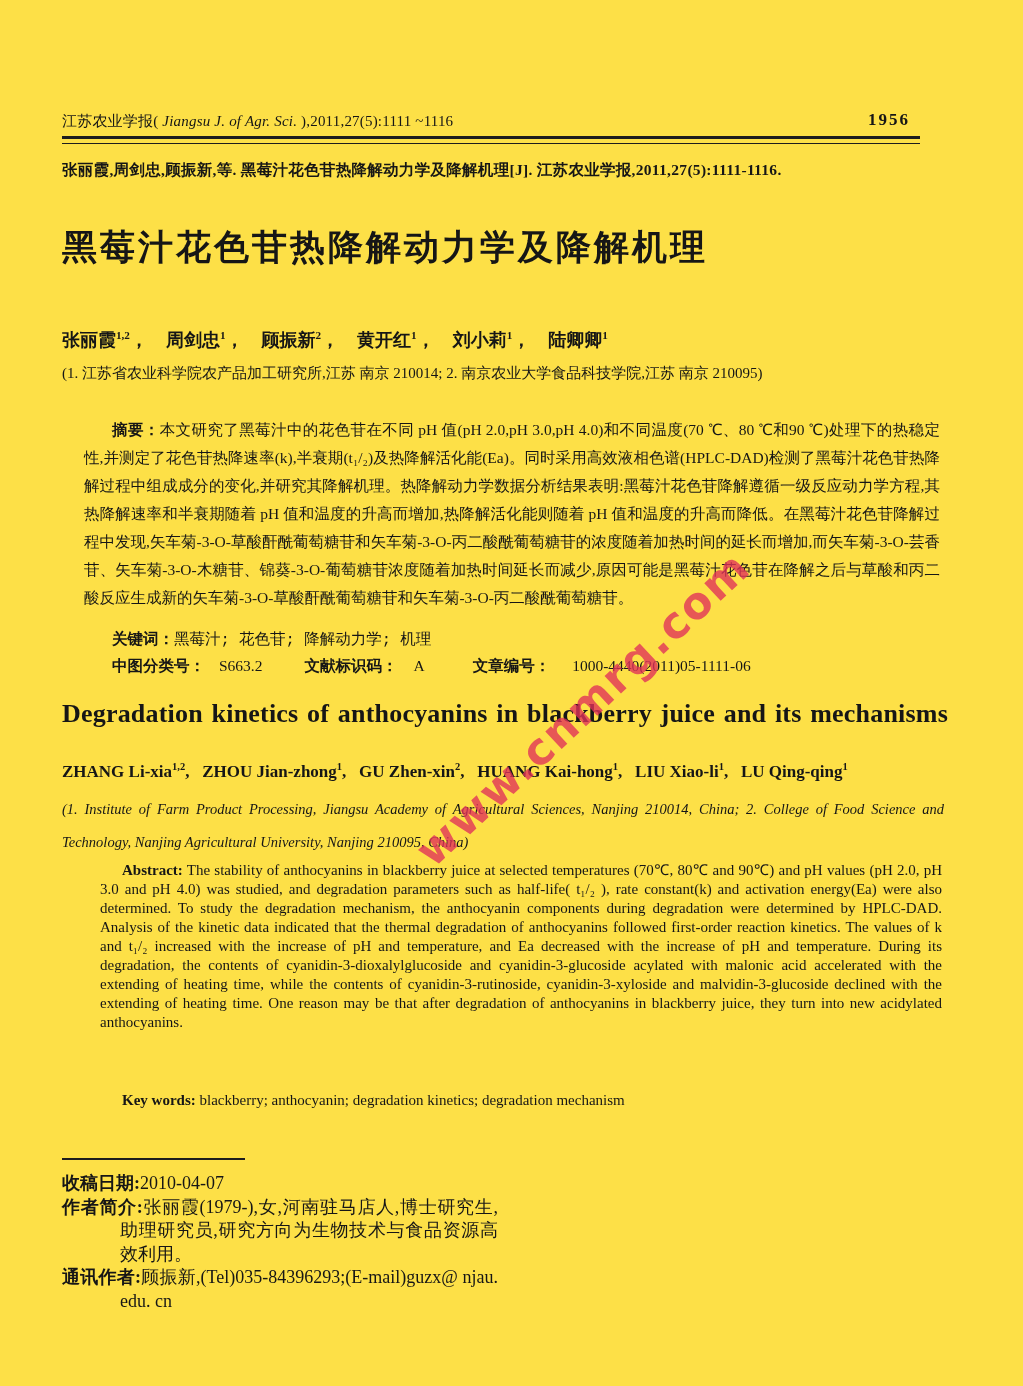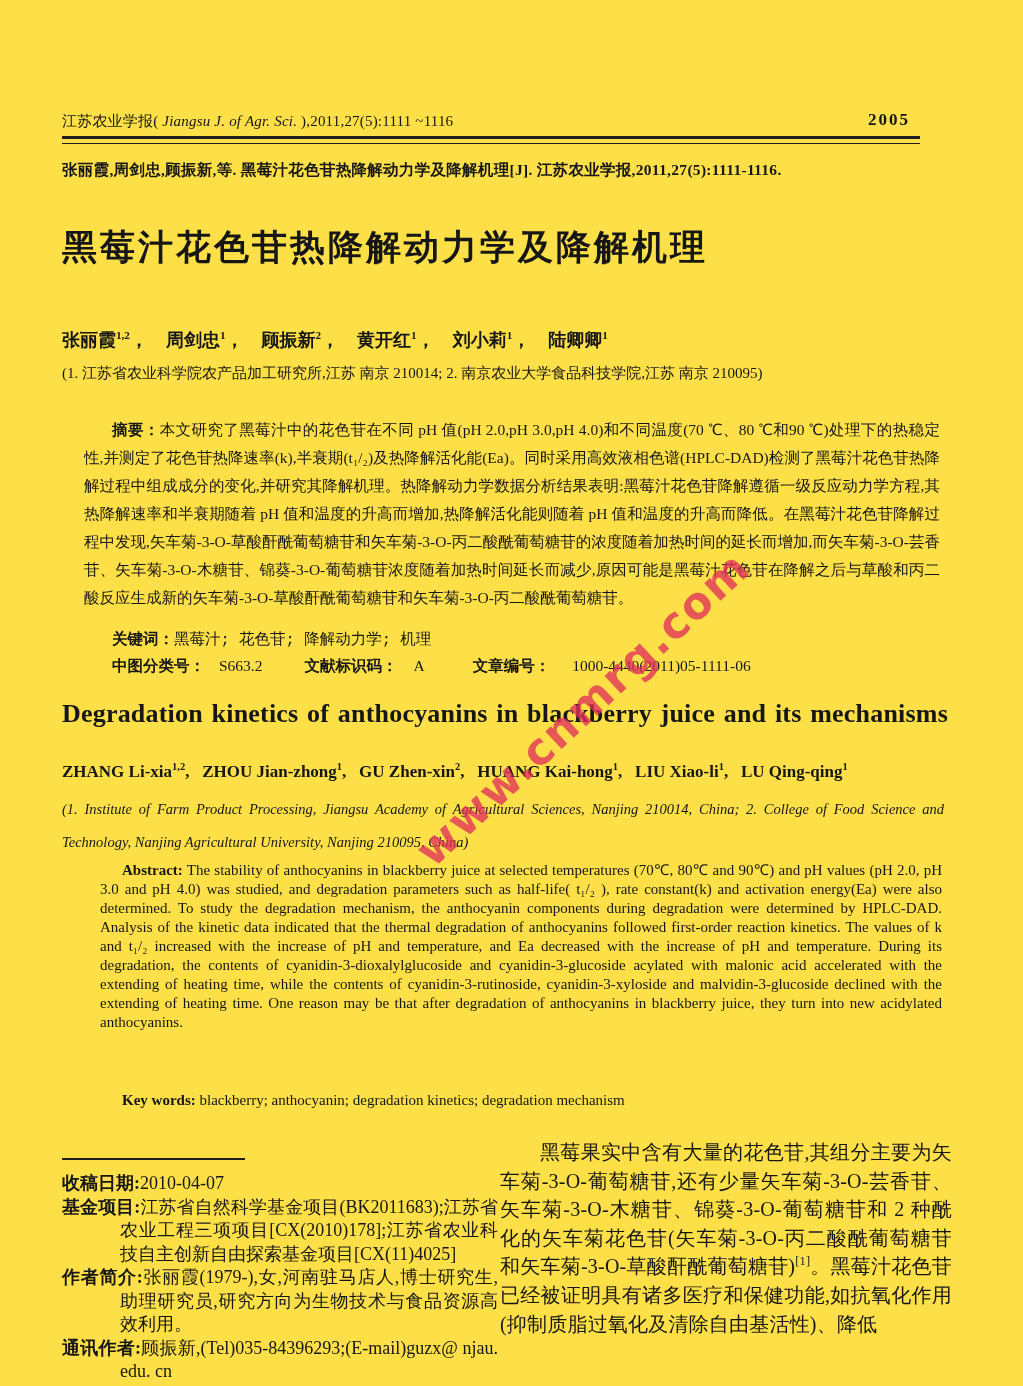--- a/index.html
+++ b/index.html
@@ -56,21 +56,21 @@
     opacity:.78;
     pointer-events:none;
   }
 </style>
 </head>
 <body>
 
 <div class="page">
 
   <div class="abs journal-line"><span>江苏农业学报( </span><i>Jiangsu J. of Agr. Sci.</i><span> ),2011,27(5):1111 ~1116</span></div>
-  <div class="abs page-num">2005</div>
+  <div class="abs page-num">1956</div>
   <div class="abs header-rule"></div>
 
   <div class="abs citation">张丽霞,周剑忠,顾振新,等. 黑莓汁花色苷热降解动力学及降解机理[J]. 江苏农业学报,2011,27(5):1111-1116.</div>
 
   <h1 class="abs title-cn" style="margin:0;">黑莓汁花色苷热降解动力学及降解机理</h1>
 
   <div class="abs authors-cn"><span>张丽霞</span><sup>1,2</sup><span>，　周剑忠</span><sup>1</sup><span>，　顾振新</span><sup>2</sup><span>，　黄开红</span><sup>1</sup><span>，　刘小莉</span><sup>1</sup><span>，　陆卿卿</span><sup>1</sup></div>
   <div class="abs affil-cn">(1. 江苏省农业科学院农产品加工研究所,江苏 南京 210014; 2. 南京农业大学食品科技学院,江苏 南京 210095)</div>
 
   <p class="abs abstract-cn" style="margin:0;"><span class="bold">摘要：</span><span>本文研究了黑莓汁中的花色苷在不同 pH 值(pH 2.0,pH 3.0,pH 4.0)和不同温度(70 ℃、80 ℃和90 ℃)处理下的热稳定性,并测定了花色苷热降速率(k),半衰期(t₁/₂)及热降解活化能(Ea)。同时采用高效液相色谱(HPLC-DAD)检测了黑莓汁花色苷热降解过程中组成成分的变化,并研究其降解机理。热降解动力学数据分析结果表明:黑莓汁花色苷降解遵循一级反应动力学方程,其热降解速率和半衰期随着 pH 值和温度的升高而增加,热降解活化能则随着 pH 值和温度的升高而降低。在黑莓汁花色苷降解过程中发现,矢车菊-3-O-草酸酐酰葡萄糖苷和矢车菊-3-O-丙二酸酰葡萄糖苷的浓度随着加热时间的延长而增加,而矢车菊-3-O-芸香苷、矢车菊-3-O-木糖苷、锦葵-3-O-葡萄糖苷浓度随着加热时间延长而减少,原因可能是黑莓汁花色苷在降解之后与草酸和丙二酸反应生成新的矢车菊-3-O-草酸酐酰葡萄糖苷和矢车菊-3-O-丙二酸酰葡萄糖苷。</span></p>
@@ -87,22 +87,20 @@
   <div class="abs affil-en">(1. Institute of Farm Product Processing, Jiangsu Academy of Agricultural Sciences, Nanjing 210014, China; 2. College of Food Science and Technology, Nanjing Agricultural University, Nanjing 210095, China)</div>
 
   <p class="abs abstract-en" style="margin:0;"><span class="bold">Abstract:</span> <span>The stability of anthocyanins in blackberry juice at selected temperatures (70℃, 80℃ and 90℃) and pH values (pH 2.0, pH 3.0 and pH 4.0) was studied, and degradation parameters such as half-life( t₁/₂ ), rate constant(k) and activation energy(Ea) were also determined. To study the degradation mechanism, the anthocyanin components during degradation were determined by HPLC-DAD. Analysis of the kinetic data indicated that the thermal degradation of anthocyanins followed first-order reaction kinetics. The values of k and t₁/₂ increased with the increase of pH and temperature, and Ea decreased with the increase of pH and temperature. During its degradation, the contents of cyanidin-3-dioxalylglucoside and cyanidin-3-glucoside acylated with malonic acid accelerated with the extending of heating time, while the contents of cyanidin-3-rutinoside, cyanidin-3-xyloside and malvidin-3-glucoside declined with the extending of heating time. One reason may be that after degradation of anthocyanins in blackberry juice, they turn into new acidylated anthocyanins.</span></p>
 
   <div class="abs keywords-en"><span class="bold">Key words:</span> <span>blackberry; anthocyanin; degradation kinetics; degradation mechanism</span></div>
 
   <div class="abs footnote-rule"></div>
 
   <div class="abs footnotes">
     <div class="fn"><span class="bold">收稿日期:</span><span>2010-04-07</span></div>
-    <div class="fn"><span class="bold">基金项目:</span><span>江苏省自然科学基金项目(BK2011683);江苏省农业工程三项项目[CX(2010)178];江苏省农业科技自主创新自由探索基金项目[CX(11)4025]</span></div>
     <div class="fn"><span class="bold">作者简介:</span><span>张丽霞(1979-),女,河南驻马店人,博士研究生,助理研究员,研究方向为生物技术与食品资源高效利用。</span></div>
     <div class="fn"><span class="bold">通讯作者:</span><span>顾振新,(Tel)035-84396293;(E-mail)guzx@ njau. edu. cn</span></div>
   </div>
 
-  <p class="abs intro" style="margin:0;"><span>黑莓果实中含有大量的花色苷,其组分主要为矢车菊-3-O-葡萄糖苷,还有少量矢车菊-3-O-芸香苷、矢车菊-3-O-木糖苷、锦葵-3-O-葡萄糖苷和 2 种酰化的矢车菊花色苷(矢车菊-3-O-丙二酸酰葡萄糖苷和矢车菊-3-O-草酸酐酰葡萄糖苷)</span><sup>[1]</sup><span>。黑莓汁花色苷已经被证明具有诸多医疗和保健功能,如抗氧化作用(抑制质脂过氧化及清除自由基活性)、降低</span></p>
 
   <div class="abs watermark" style="color: rgb(226, 49, 90);">www.cnmrg.com</div>
 
 </div>
 
 </body></html>

